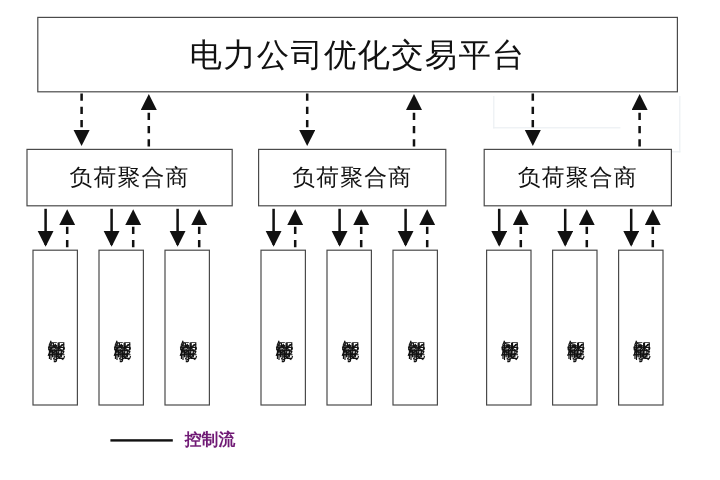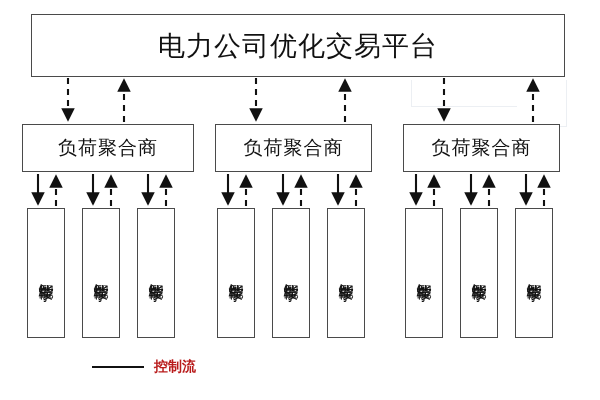--- a/index.html
+++ b/index.html
@@ -47,21 +47,21 @@
   }
 
   
   #wires{position:absolute;left:0;top:0;width:600px;height:400px;pointer-events:none;}
 
   
   .legend-item{
     position:absolute;
     display:flex;align-items:center;gap:10px;
     font-family:"DejaVu Sans","Liberation Sans",sans-serif;
-    font-size:14px;color:#b91c1c;
+    font-size:14px;color:#701a75;
   }
   #legend-control{left:92px;top:358px;}
   #legend-info{left:355px;top:358px;}
   .swatch{display:block;width:52px;height:0;}
   .swatch.solid{border-top:2.4px solid #111;}
   .swatch.dashed{border-top:2.8px dashed #111;}
   .legend-label{white-space:nowrap;font-weight:600;}
 
   
   .artifact{

